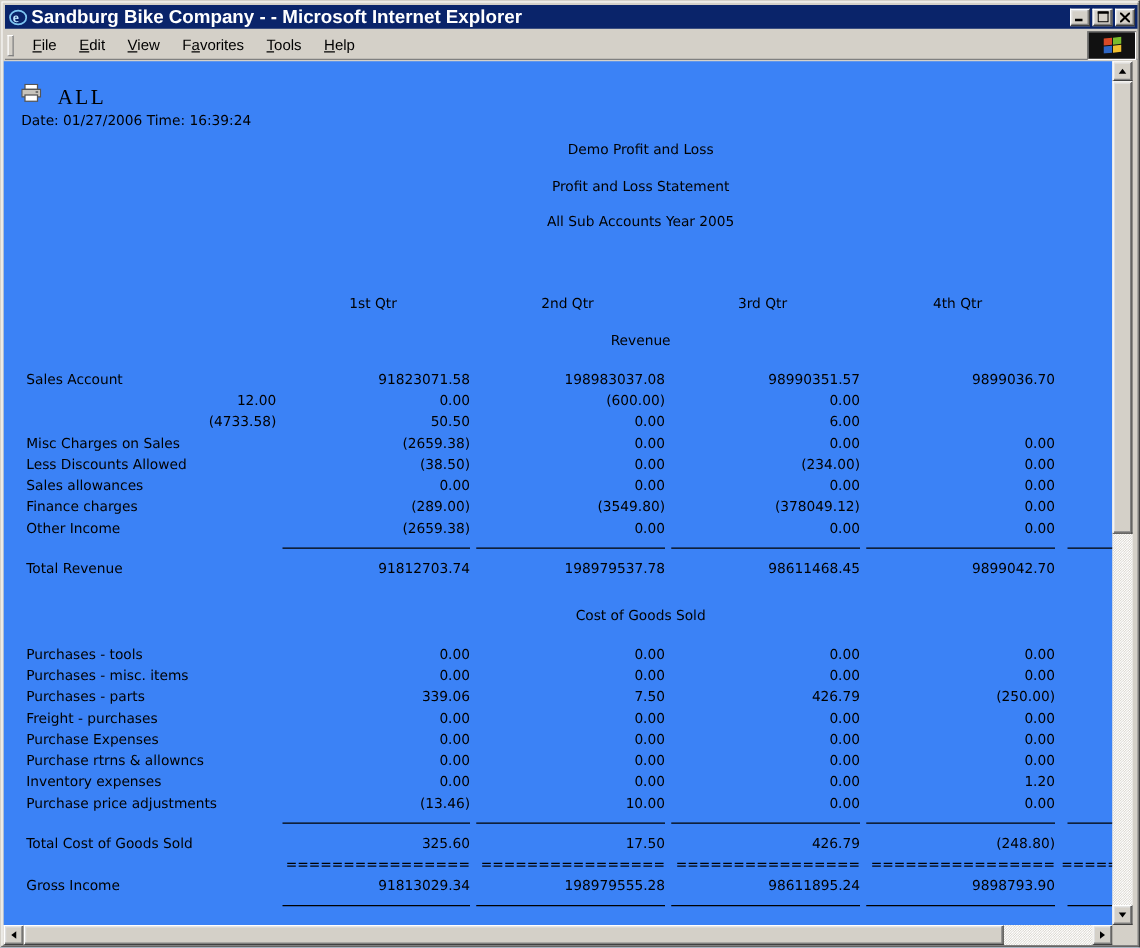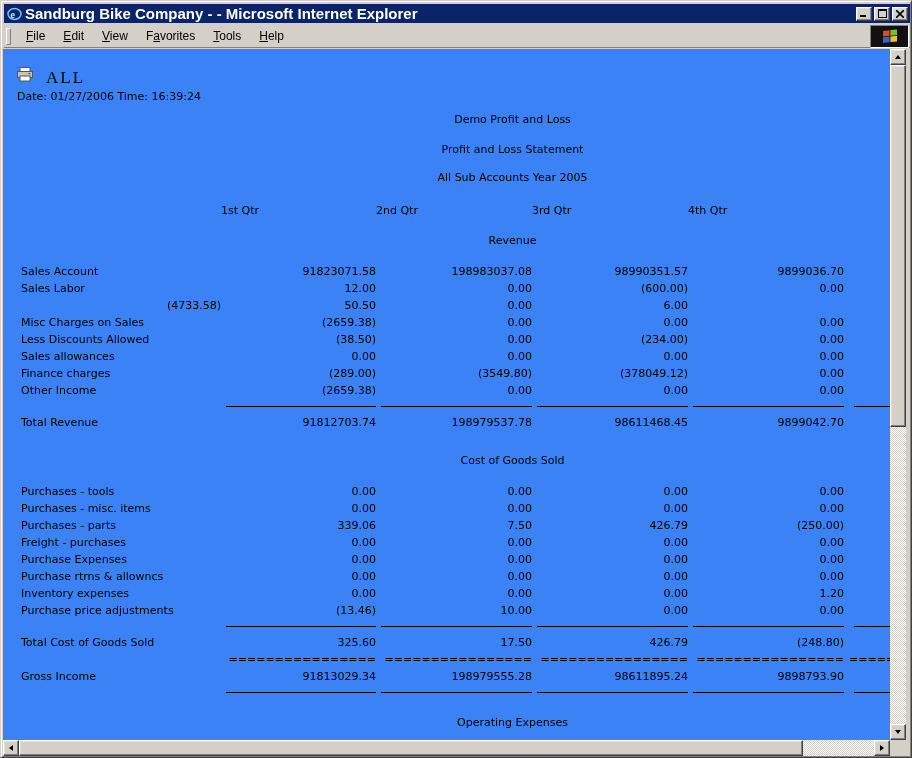--- a/index.html
+++ b/index.html
@@ -29,21 +29,21 @@
   
   .content{position:absolute;left:2px;top:48px;width:887px;height:691px;background:#3b82f6;overflow:hidden;}
   .report{width:1010px;font-family:"DejaVu Sans",sans-serif;font-size:11px;line-height:17px;color:#000;}
   .report-head{height:20px;margin:18px 0 2px 14px;display:flex;align-items:center;gap:13px;}
   .all-label{font-family:"Liberation Serif",serif;font-size:17px;letter-spacing:2px;}
   .dateline{margin-left:14px;line-height:15px;}
   .rtitle{text-align:center;width:983px;margin-left:18px;}
   .t1{margin-top:7px;} .t2{margin-top:13px;} .t3{margin-top:11px;}
   .grid{display:grid;grid-template-columns:200px 155px 156px 156px 156px 160px;margin-left:18px;}
   #colhead{margin-top:16px;margin-bottom:13px;}
-  .chead{text-align:left;}
+  .chead{text-align:center;margin-top:32px;}
   .lbl{text-align:left;white-space:nowrap;}
   .lbl.total{text-align:left;}
   .num{text-align:right;white-space:nowrap;}
   .c5{text-align:left;padding-left:5px;white-space:nowrap;}
   .section-title{text-align:center;width:983px;margin-left:18px;margin-top:21px;margin-bottom:14px;}
   #report-body > .section-title:first-child{margin-top:0;}
   .rulerow{height:8px;}
   .rule{height:7px;border-bottom:1px solid #000;margin-left:5px;}
   .total-row{margin-top:7px;}
   
@@ -150,21 +150,20 @@
           <div class="section-title">Revenue</div>
           <div class="grid row">
             <div class="lbl ">Sales Account</div>
             <div class="num">91823071.58</div>
             <div class="num">198983037.08</div>
             <div class="num">98990351.57</div>
             <div class="num">9899036.70</div>
             <div class="c5"></div>
           </div>
           <div class="grid row">
-            <div class="lbl ">Sales Labor</div>
             <div class="num">12.00</div>
             <div class="num">0.00</div>
             <div class="num">(600.00)</div>
             <div class="num">0.00</div>
             <div class="c5"></div>
           </div>
           <div class="grid row">
             <div class="num">(4733.58)</div>
             <div class="num">50.50</div>
             <div class="num">0.00</div>

